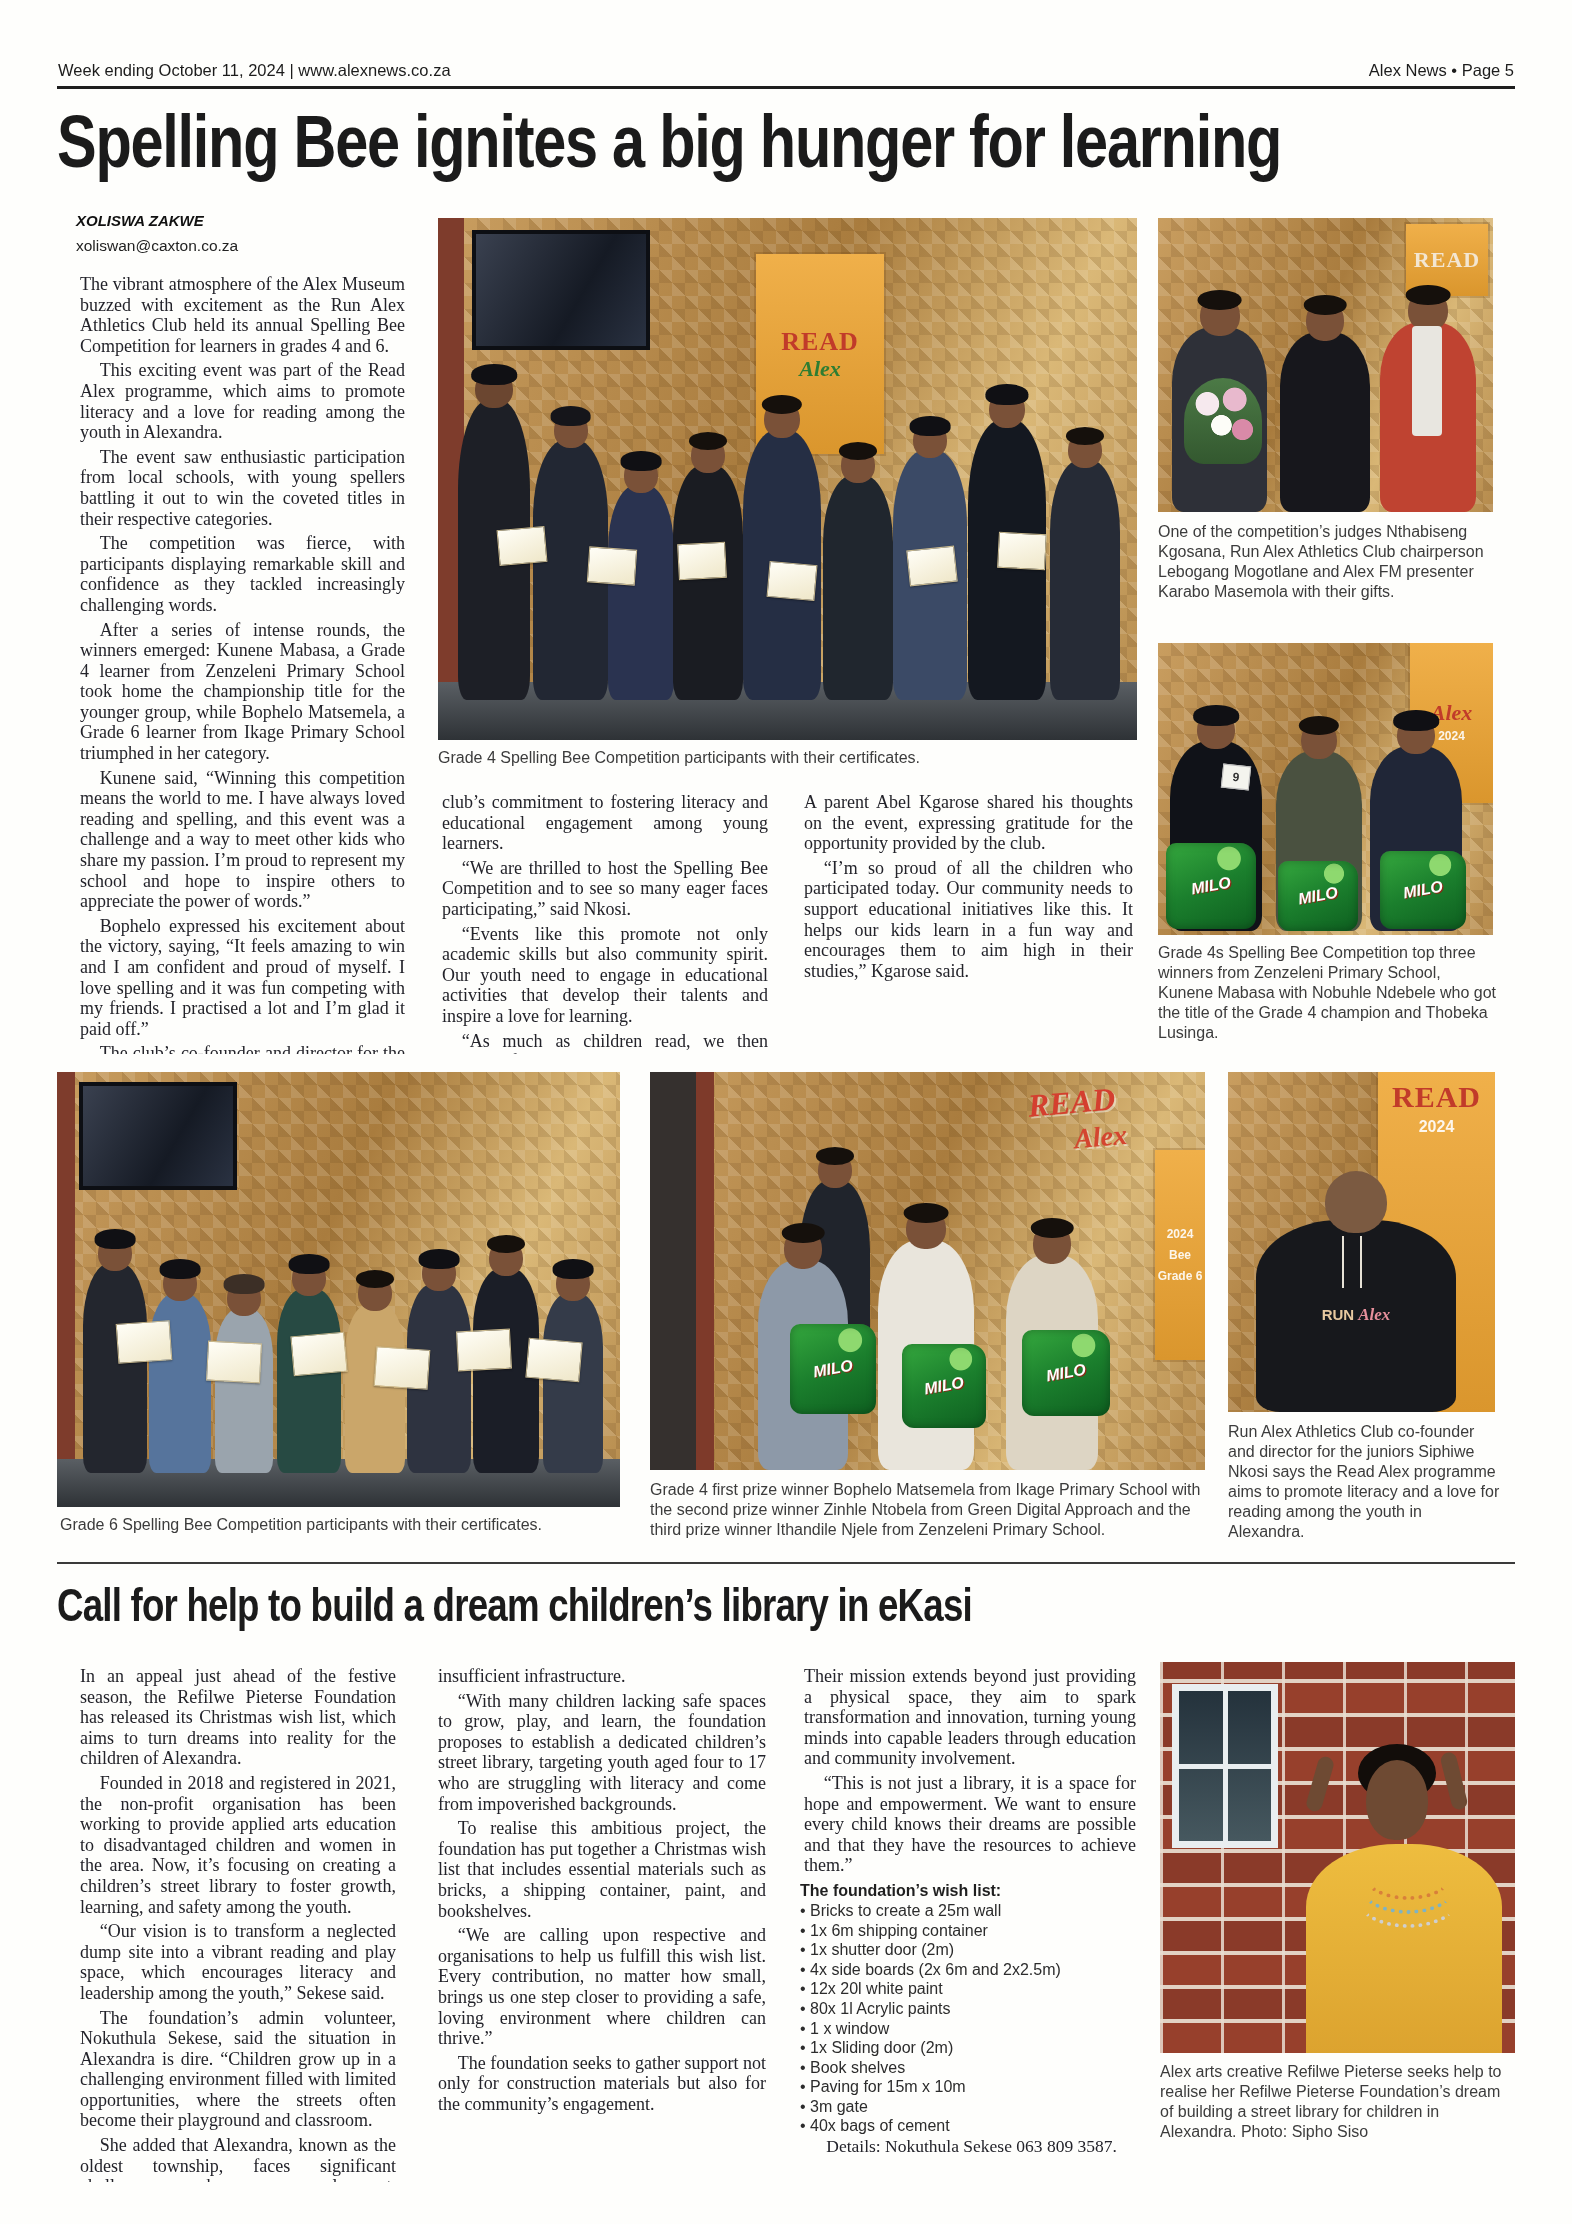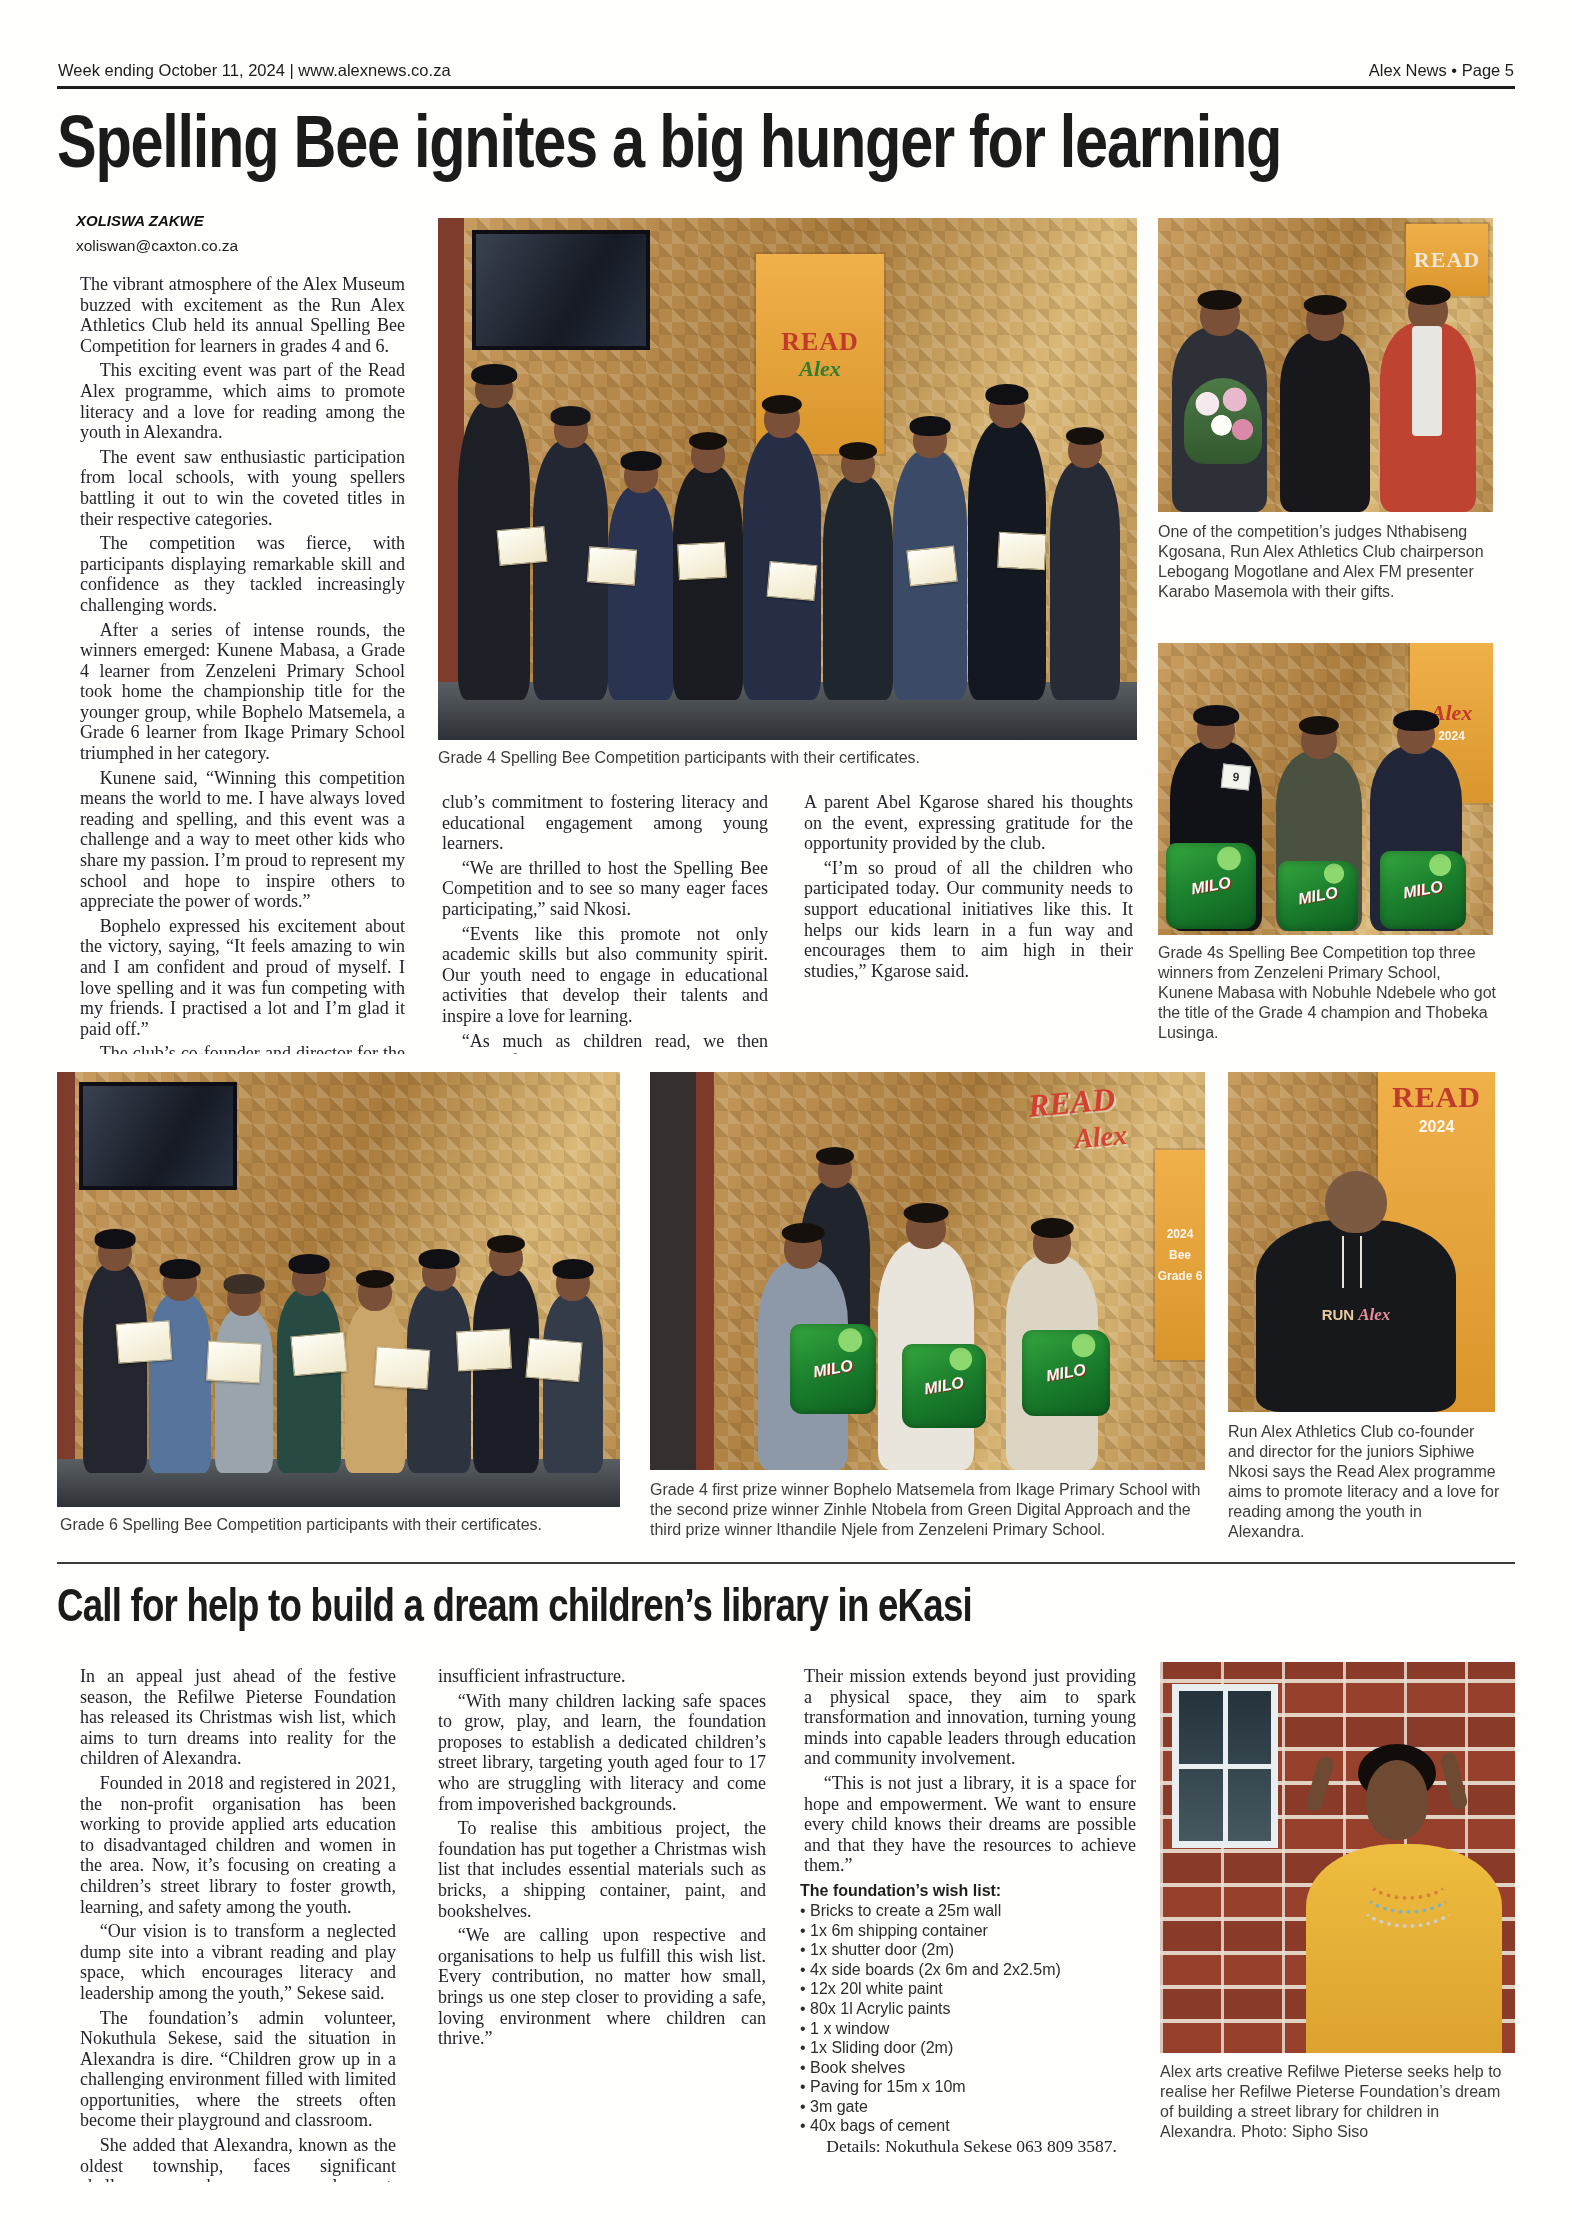--- a/index.html
+++ b/index.html
@@ -263,20 +263,21 @@
     <p>“Our vision is to transform a neglected dump site into a vibrant reading and play space, which encourages literacy and leadership among the youth,” Sekese said.</p>
     <p>The foundation’s admin volunteer, Nokuthula Sekese, said the situation in Alexandra is dire. “Children grow up in a challenging environment filled with limited opportunities, where the streets often become their playground and classroom.</p>
     <p>She added that Alexandra, known as the oldest township, faces significant challenges such as unemployment, overcrowding, and</p>
   </div>
 
   <div class="abs colp" style="left:434px;top:1662px;width:336px;height:545px;">
     <p>insufficient infrastructure.</p>
     <p>“With many children lacking safe spaces to grow, play, and learn, the foundation proposes to establish a dedicated children’s street library, targeting youth aged four to 17 who are struggling with literacy and come from impoverished backgrounds.</p>
     <p>To realise this ambitious project, the foundation has put together a Christmas wish list that includes essential materials such as bricks, a shipping container, paint, and bookshelves.</p>
     <p>“We are calling upon respective and organisations to help us fulfill this wish list. Every contribution, no matter how small, brings us one step closer to providing a safe, loving environment where children can thrive.”</p>
+    <p>The foundation seeks to gather support not only for construction materials but also for the community’s engagement.</p>
   </div>
 
   <div class="abs" style="left:800px;top:1662px;width:340px;height:545px;overflow:hidden;">
     <div class="colp">
       <p>Their mission extends beyond just providing a physical space, they aim to spark transformation and innovation, turning young minds into capable leaders through education and community involvement.</p>
       <p>“This is not just a library, it is a space for hope and empowerment. We want to ensure every child knows their dreams are possible and that they have the resources to achieve them.”</p>
     </div>
     <p class="wl-title">The foundation’s wish list:</p>
     <ul class="wl">
       <li>Bricks to create a 25m wall</li>

